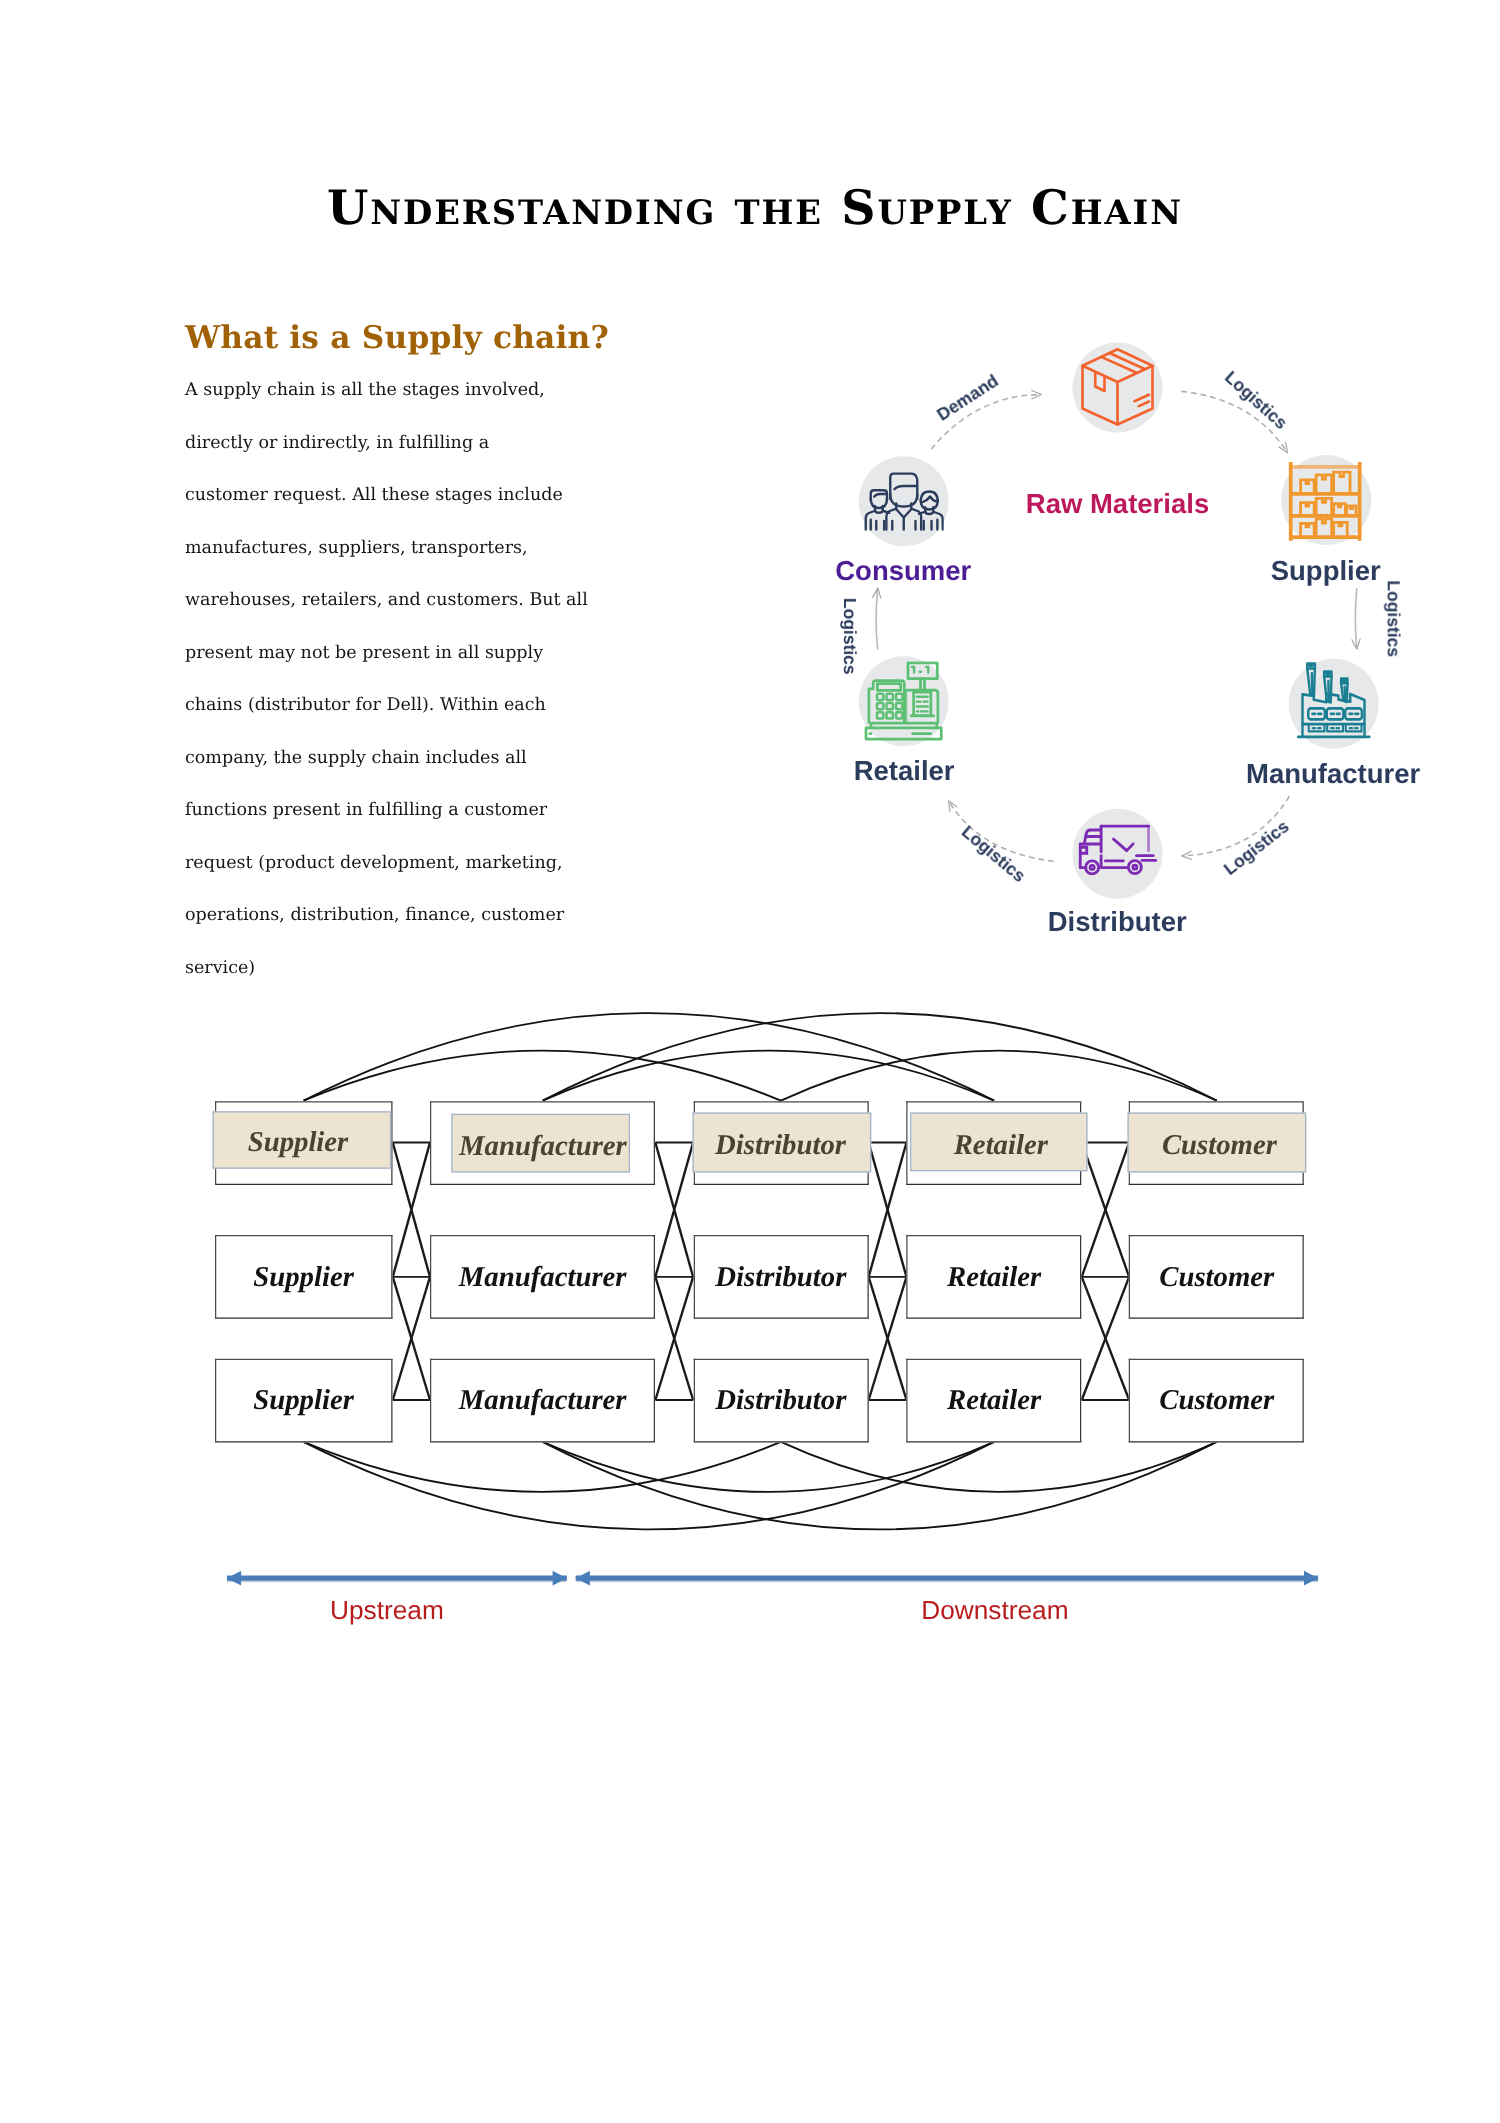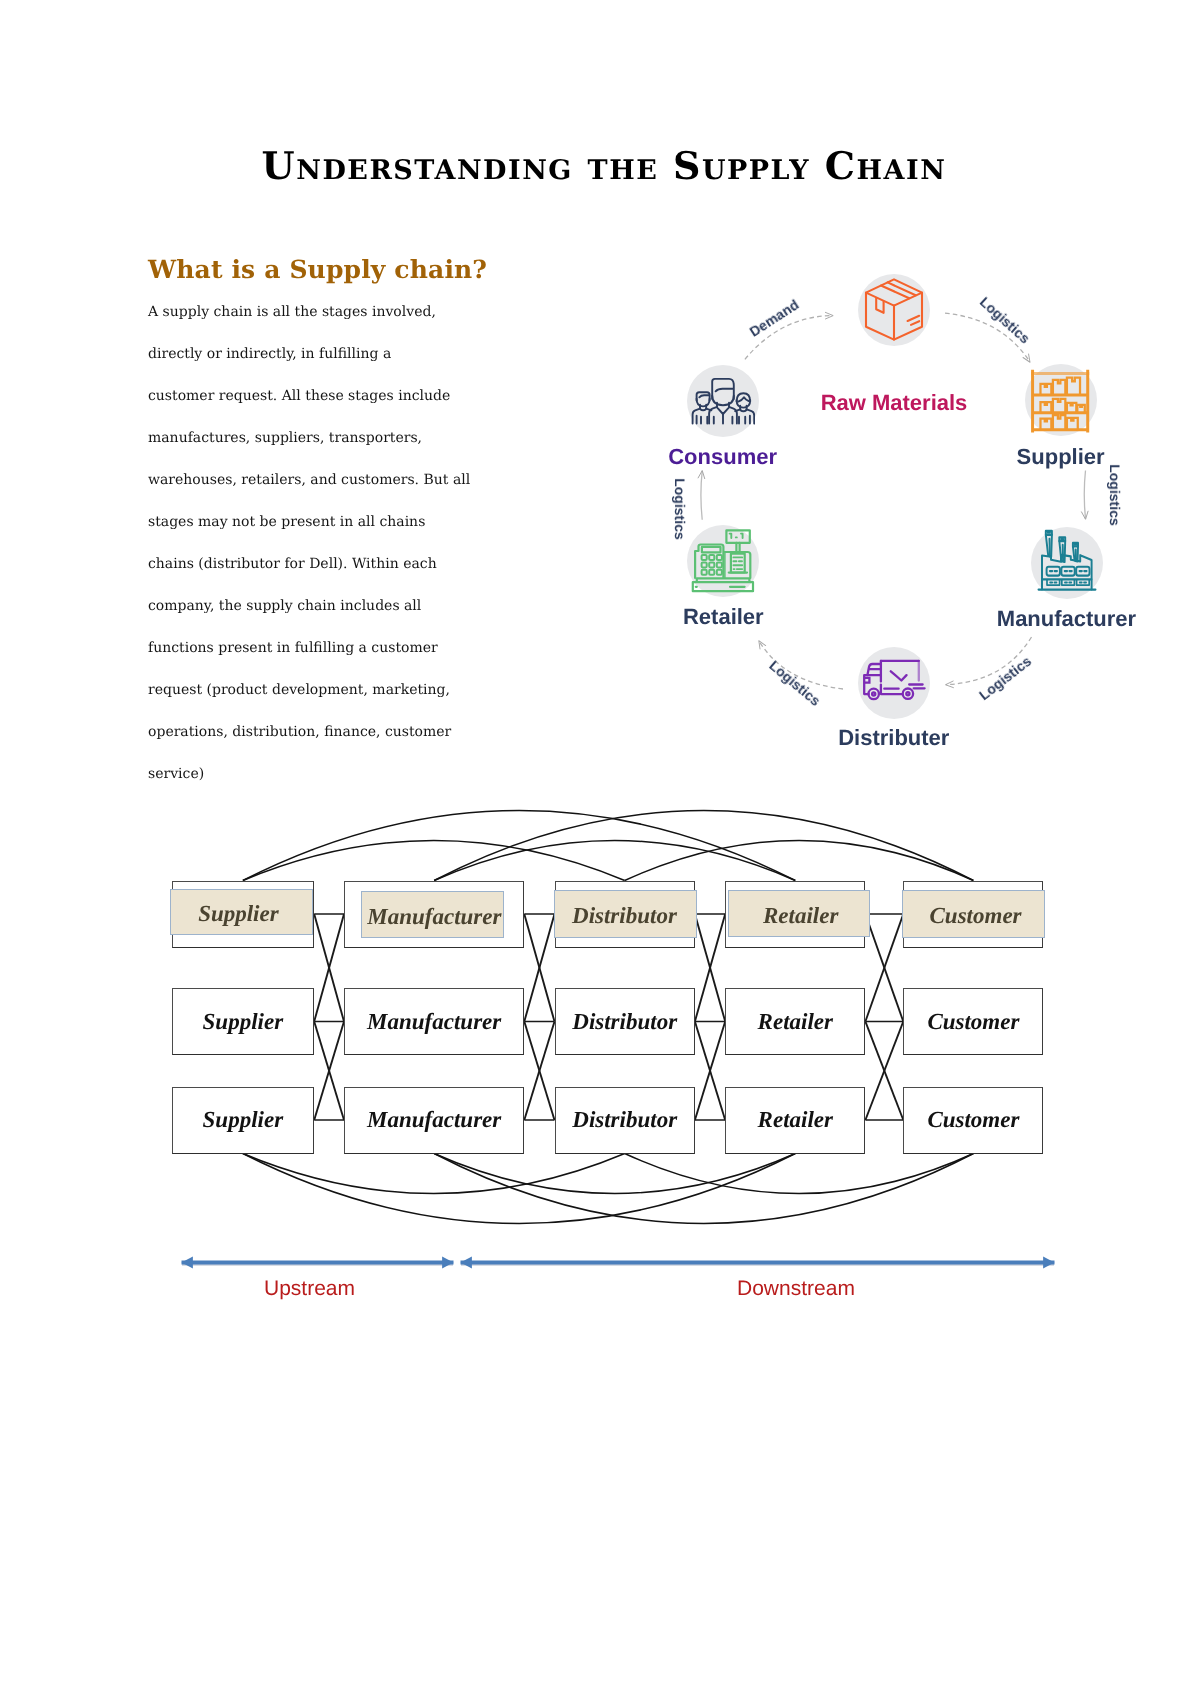--- a/index.html
+++ b/index.html
@@ -51,21 +51,21 @@
   <div id="doc-title">Understanding the Supply Chain</div>
 
   <div id="body-col">
     <div id="lead-heading">What is a Supply chain?</div>
     <div id="lead-para">
         <div class="para-line">A supply chain is all the stages involved,</div>
         <div class="para-line">directly or indirectly, in fulfilling a</div>
         <div class="para-line">customer request. All these stages include</div>
         <div class="para-line">manufactures, suppliers, transporters,</div>
         <div class="para-line">warehouses, retailers, and customers. But all</div>
-        <div class="para-line">stages may not be present in all chains</div>
+        <div class="para-line">present may not be present in all supply</div>
         <div class="para-line">chains (distributor for Dell). Within each</div>
         <div class="para-line">company, the supply chain includes all</div>
         <div class="para-line">functions present in fulfilling a customer</div>
         <div class="para-line">request (product development, marketing,</div>
         <div class="para-line">operations, distribution, finance, customer</div>
         <div class="para-line">service)</div>
       </div>
   </div>
 
   <div id="cycle">

